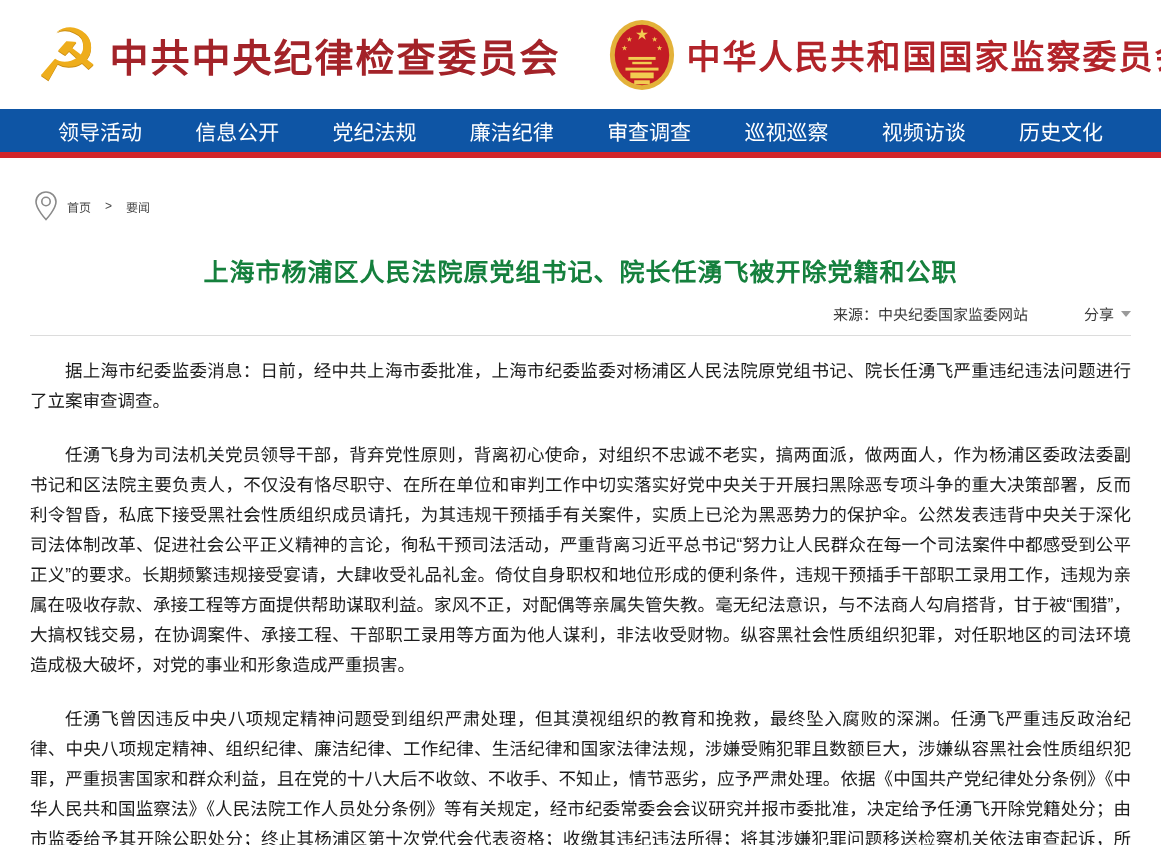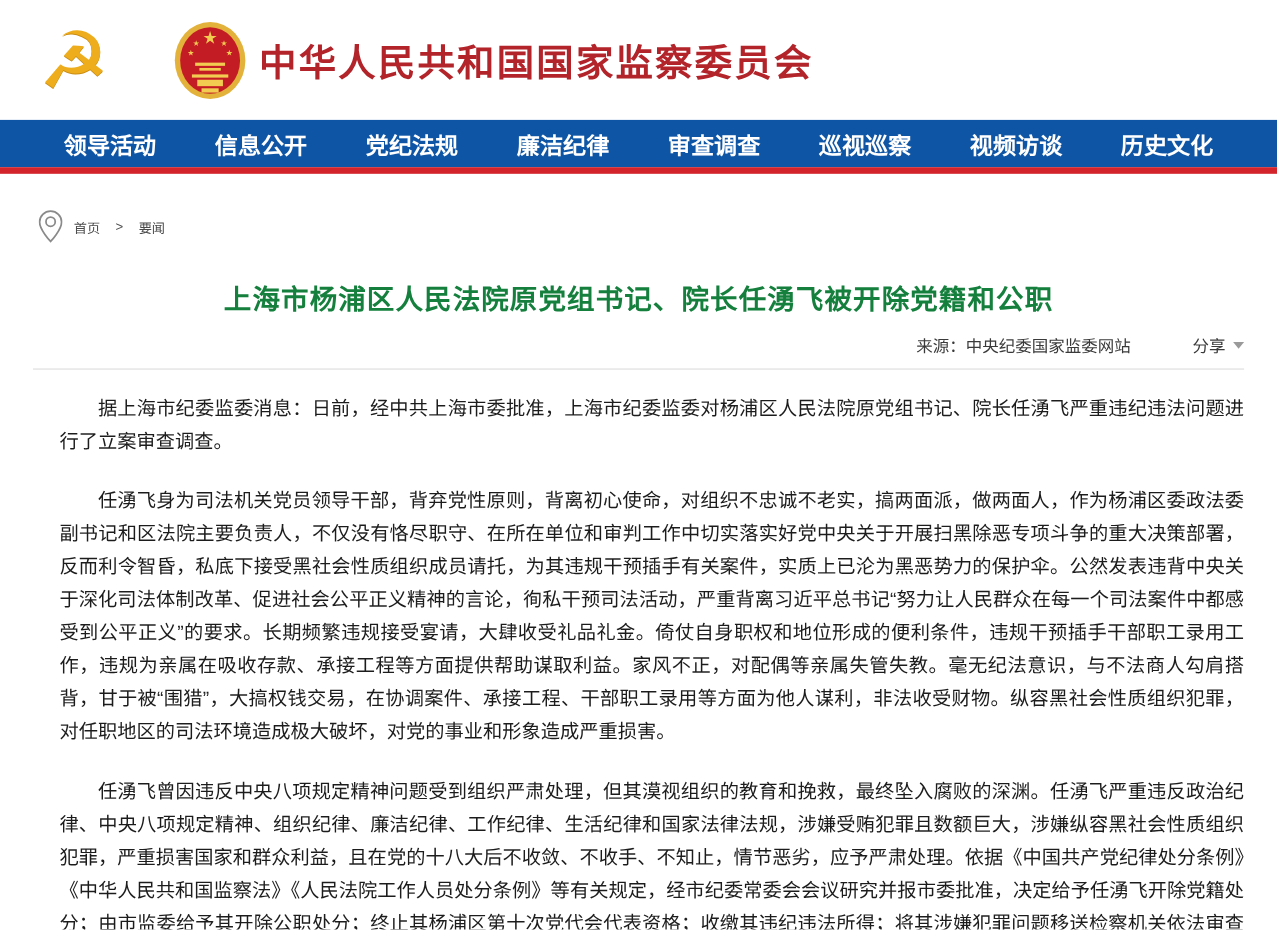--- a/index.html
+++ b/index.html
@@ -28,21 +28,21 @@
   .brand-nsc .brand-title { font-size: 34px; color: #b2242a; }
   .brand-nsc svg { margin-right: 10px; }
 
   
   .main-nav {
     height: 43px; background: #0e55a5;
     display: flex; align-items: center; justify-content: space-between;
     padding: 0 58px;
   }
   .nav-item {
-    color: #ffffff; font-size: 21px; font-weight: bold;
+    color: #ffffff; font-size: 21px; font-weight: normal;
     text-decoration: none; white-space: nowrap; cursor: pointer;
   }
   .nav-underline { height: 6px; background: #d2242a; }
 
   
   .breadcrumb {
     display: flex; align-items: center; gap: 10px;
     margin: 33px 0 0 35px; font-size: 12px; color: #4a4a4a;
   }
   .breadcrumb a { color: #4a4a4a; text-decoration: none; cursor: pointer; }
@@ -68,29 +68,30 @@
   .caret-down {
     width: 0; height: 0; display: inline-block;
     border-left: 5px solid transparent; border-right: 5px solid transparent;
     border-top: 6px solid #9a9a9a;
   }
   .meta-divider { border-bottom: 1px solid #dcdcdc; margin-top: 11px; }
 
   .article-body { padding-top: 20px; }
   .article-body p {
     font-size: 17.5px; line-height: 30px; color: #1c1c1c;
-    text-indent: 2em; text-align: justify; margin-bottom: 24px; margin-left: 24px;
+    text-indent: 2em; text-align: justify; margin-bottom: 24px;
   }
 </style>
 </head>
 <body>
 
 <header class="site-header">
   <div class="brand brand-ccdi">
     <span class="brand-emblem-glyph">☭</span>
+    <span class="brand-title">中共中央纪律检查委员会</span>
   </div>
   <div class="brand brand-nsc">
     <svg width="70" height="76" viewBox="0 0 72 76" aria-hidden="true">
       <defs>
         <path id="star" d="M0,-1 L0.2245,-0.309 L0.951,-0.309 L0.363,0.118 L0.588,0.809 L0,0.382 L-0.588,0.809 L-0.363,0.118 L-0.951,-0.309 L-0.2245,-0.309 Z"></path>
       </defs>
       <ellipse cx="36" cy="38" rx="33" ry="36" fill="#e3b23a"></ellipse>
       <ellipse cx="36" cy="38" rx="28" ry="31" fill="#c41c24"></ellipse>
       <use href="#star" transform="translate(36,17) scale(6.5)" fill="#f2cc51"></use>
       <use href="#star" transform="translate(23,22) scale(3)" fill="#f2cc51"></use>

